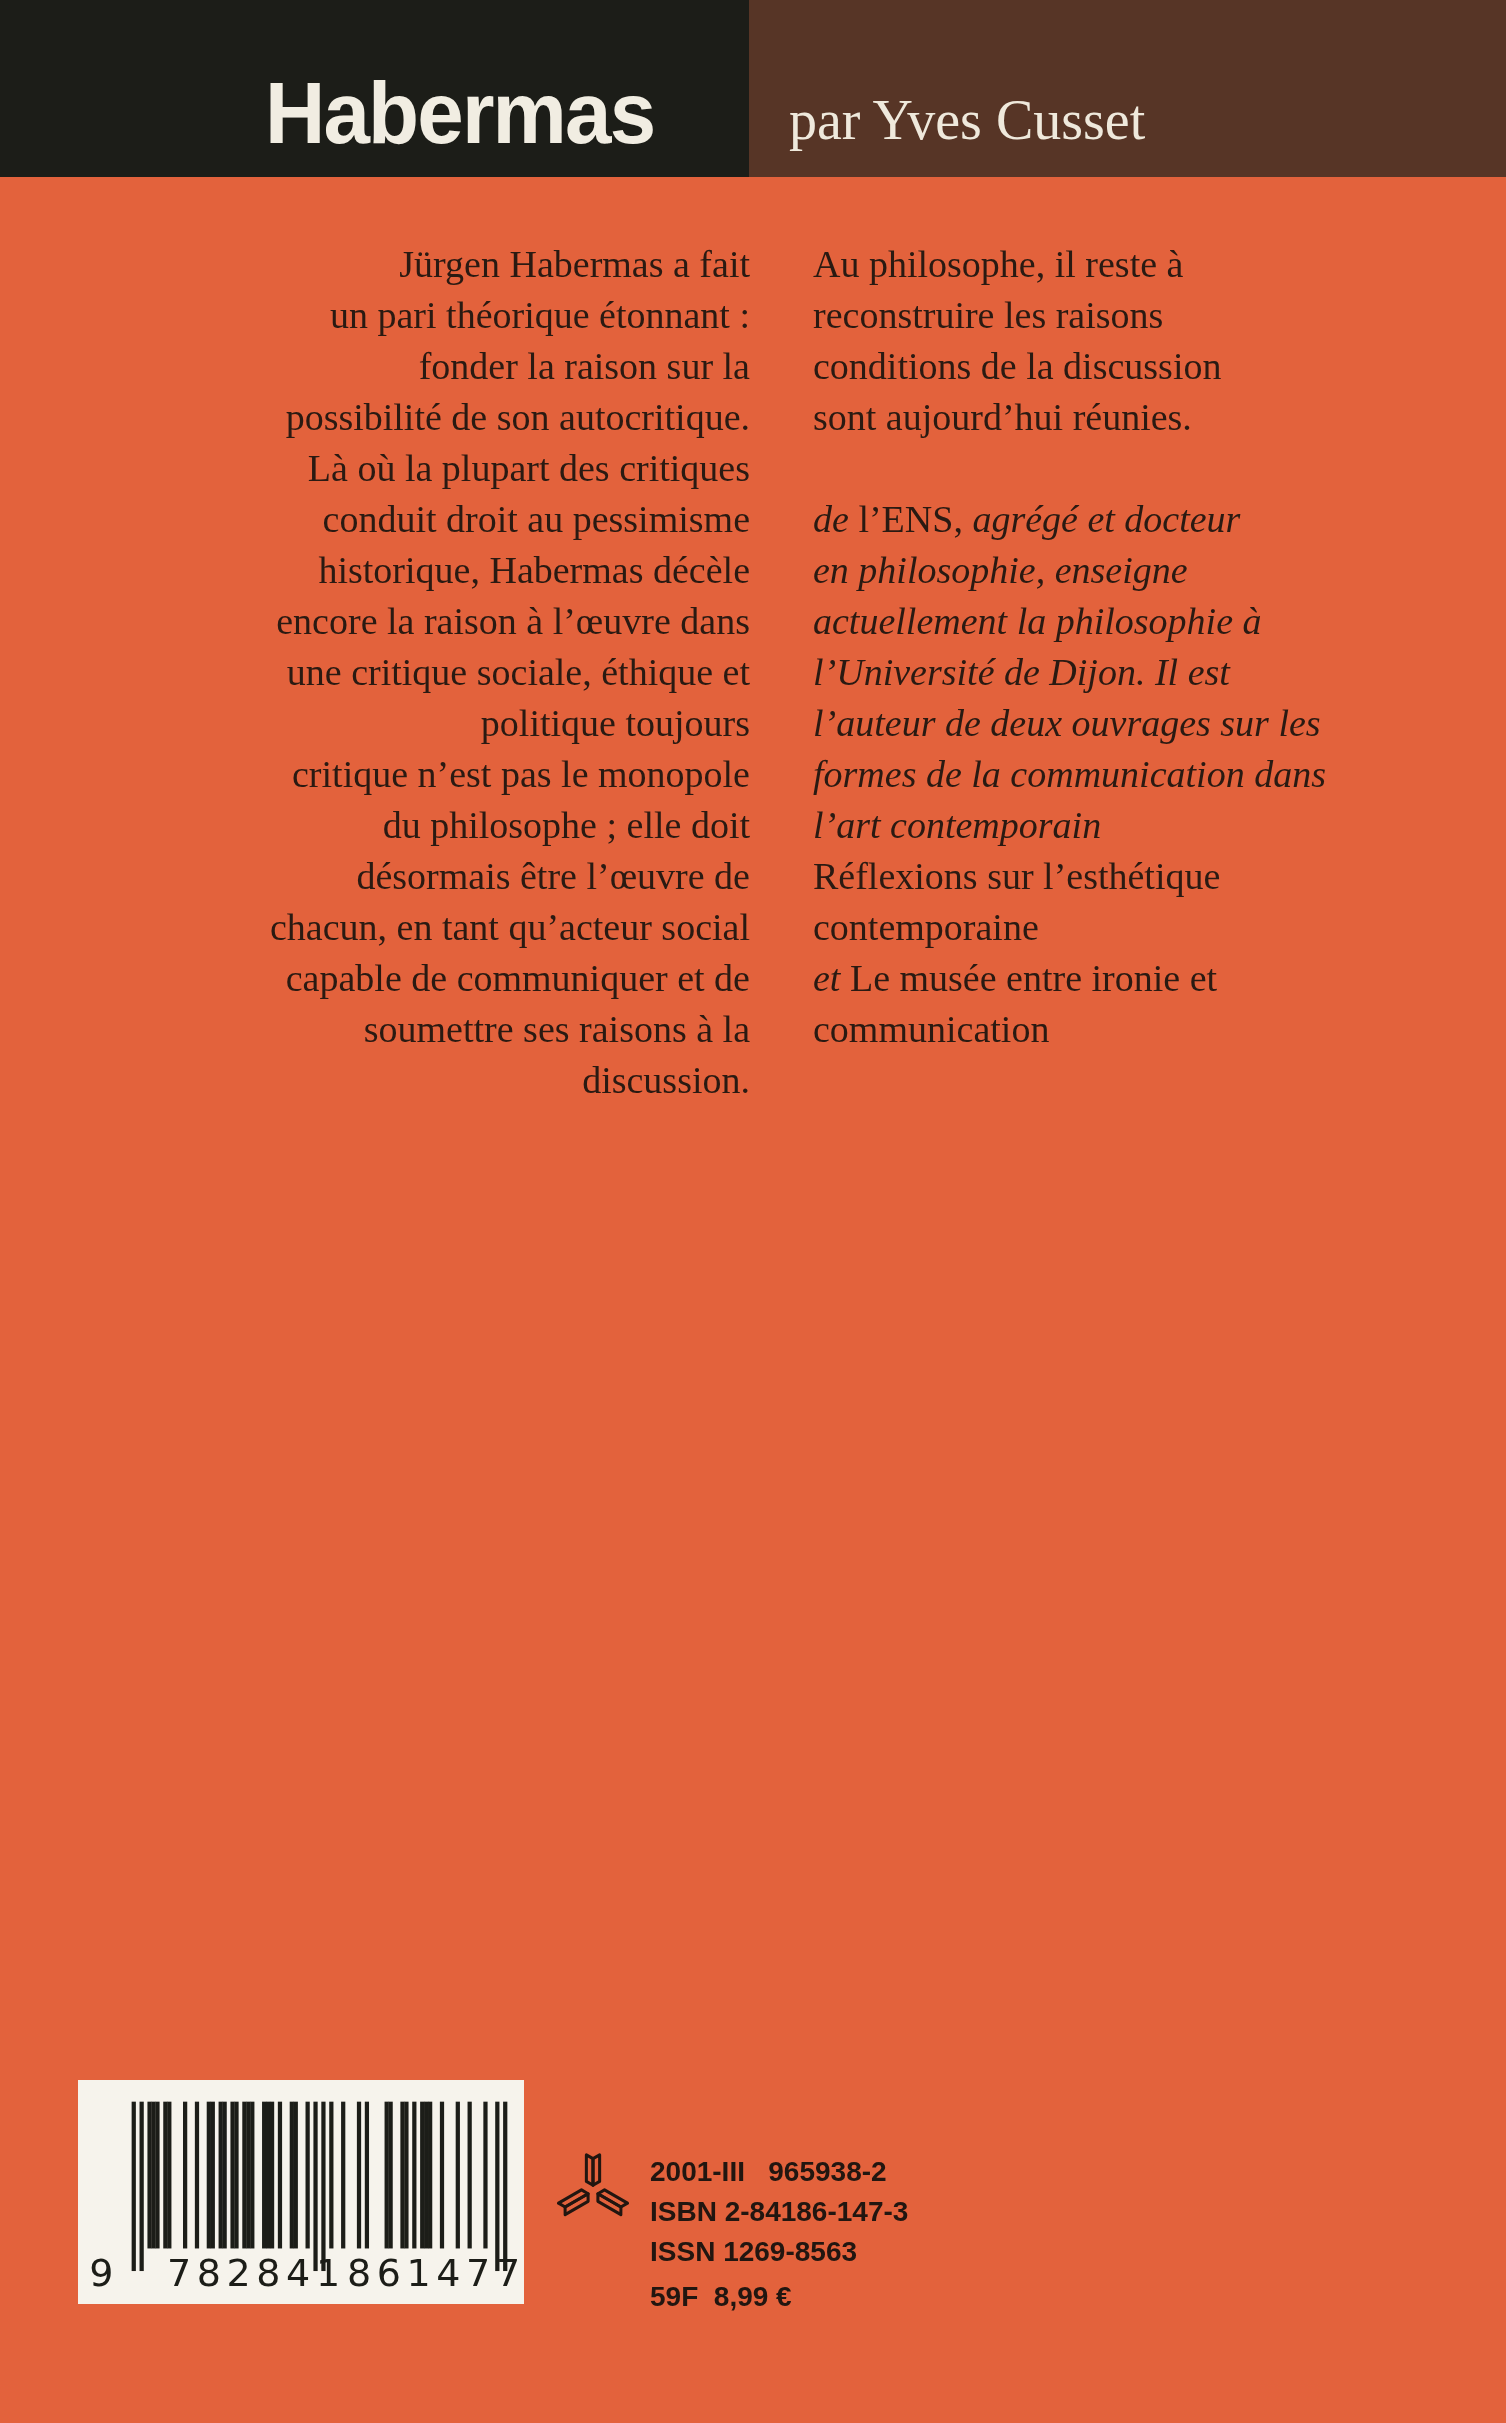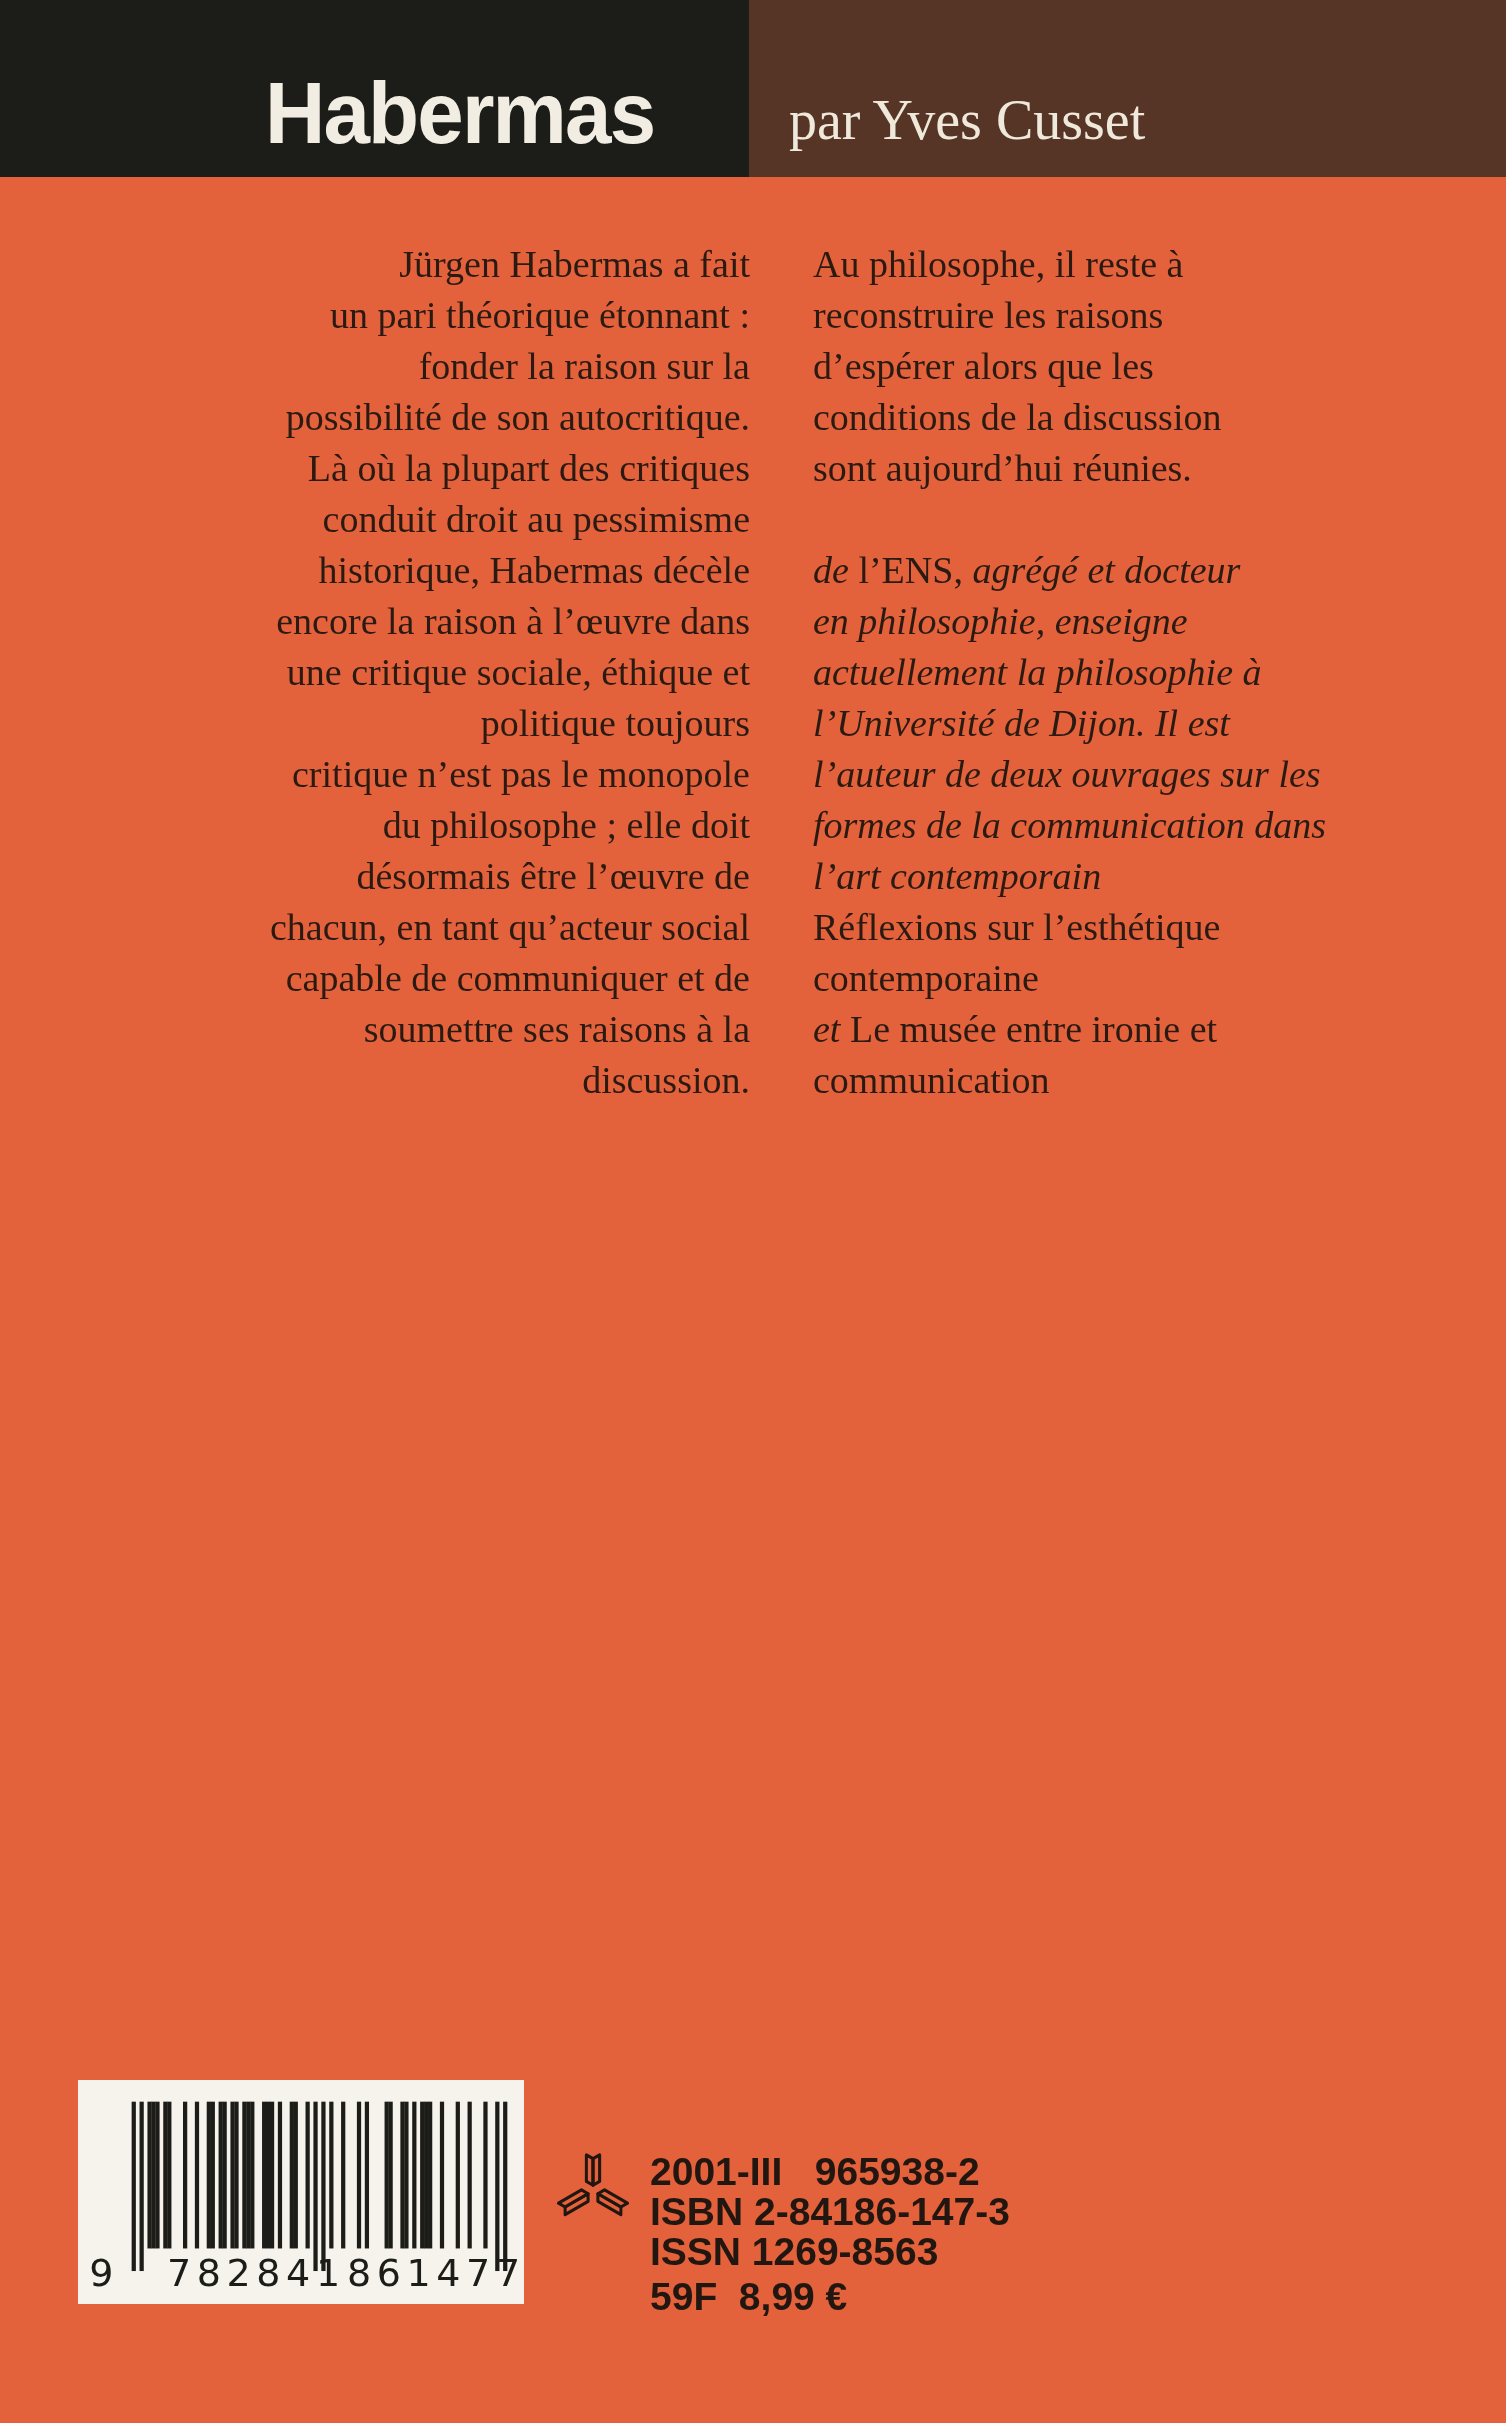--- a/index.html
+++ b/index.html
@@ -43,21 +43,21 @@
   .barcode-digits {
     position: absolute; left: 0; top: 0; width: 446px; height: 224px;
     font-family: "DejaVu Sans", "Liberation Sans", sans-serif; font-size: 38px; color: #1c1d18;
   }
   .bd { position: absolute; top: 173px; line-height: 41px; letter-spacing: 5.6px; }
 
   .pub-logo { position: absolute; left: 557px; top: 2153px; width: 72px; height: 72px; }
   .pub-info {
     position: absolute; left: 650px; top: 2152px;
     font-family: "Liberation Sans", "DejaVu Sans", sans-serif; font-weight: bold;
-    font-size: 39px; color: #221610;
+    font-size: 28px; color: #221610;
   }
   .pub-line { display: block; height: 40px; line-height: 40px; white-space: pre; }
   .pub-line.price { margin-top: 4.7px; }
 </style>
 </head>
 <body>
 
 <div class="header">
   <div class="header-dark"></div>
   <div class="header-brown"></div>
@@ -81,21 +81,20 @@
   <span class="line">désormais être l’œuvre de</span>
   <span class="line">chacun, en tant qu’acteur social</span>
   <span class="line">capable de communiquer et de</span>
   <span class="line">soumettre ses raisons à la</span>
   <span class="line">discussion.</span>
 </div>
 
 <div class="col col-right">
   <span class="line">Au philosophe, il reste à</span>
   <span class="line">reconstruire les raisons</span>
-  <span class="line">d’espérer alors que les</span>
   <span class="line">conditions de la discussion</span>
   <span class="line">sont aujourd’hui réunies.</span>
   <span class="spacer"></span>
   <div>
     <span class="line"><span class="it">de </span><span>l’ENS,</span><span class="it"> agrégé et docteur</span></span>
     <span class="line it">en philosophie, enseigne</span>
     <span class="line it">actuellement la philosophie à</span>
     <span class="line it">l’Université de Dijon. Il est</span>
     <span class="line it">l’auteur de deux ouvrages sur les</span>
     <span class="line it">formes de la communication dans</span>

